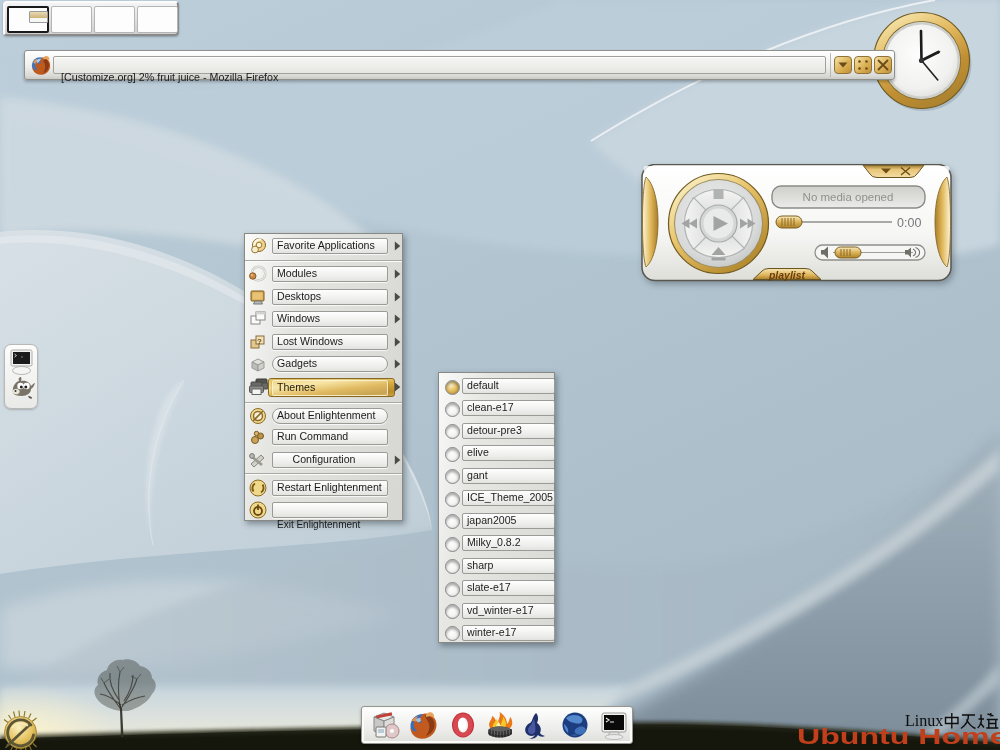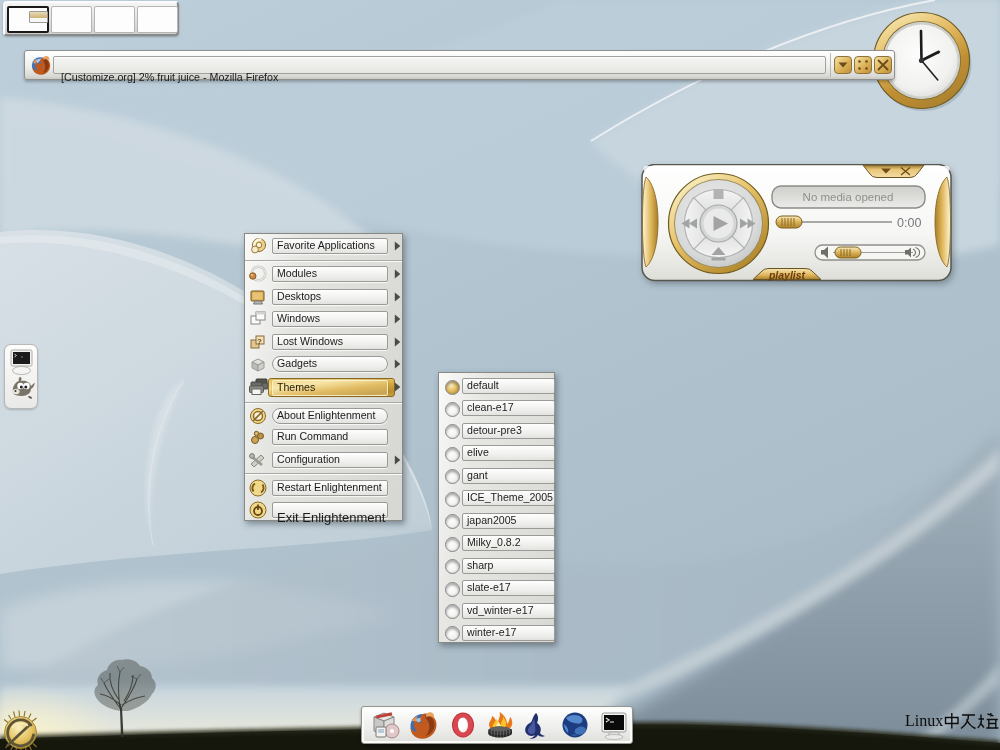--- a/index.html
+++ b/index.html
@@ -400,40 +400,40 @@
       </svg>
       <div class="abs" style="left:27px;top:195.39999999999998px;width:114px;height:14px;border-radius:2px;background:linear-gradient(#fefefe,#ededeb 70%,#e2e2df);border:1px solid #9a9a96;box-shadow:0 1px 1px rgba(255,255,255,0.8);">
         <div style="margin:0px 0 0 4px;font-size:10.6px;color:#1a1a1a;white-space:nowrap;">Run Command</div>
       </div>
       <svg class="abs" style="left:3px;top:216.39999999999998px" width="20" height="20" viewBox="0 0 20 20">
         <path d="M3,14 L13,5 L16,8 L6,17 Z" fill="#cfcfc8" stroke="#88887e"></path>
         <path d="M3,6 L14,15" stroke="#9a9a90" stroke-width="2.6"></path>
         <circle cx="4" cy="6" r="2.4" fill="#b8b8ae" stroke="#777"></circle>
       </svg>
       <div class="abs" style="left:27px;top:218.39999999999998px;width:114px;height:14px;border-radius:2px;background:linear-gradient(#fefefe,#ededeb 70%,#e2e2df);border:1px solid #9a9a96;box-shadow:0 1px 1px rgba(255,255,255,0.8);">
-        <div style="margin:0px 16px 0 4px;font-size:10.6px;color:#1a1a1a;white-space:nowrap;">Configuration</div>
+        <div style="margin:0px 16px 0 4px;font-size:10.6px;color:#1a1a1a;white-space:nowrap;text-align:center;">Configuration</div>
       </div>
       <svg class="abs" style="left:149px;top:221.39999999999998px" width="7" height="10" viewBox="0 0 7 10">
         <path d="M0.8,0.5 L6.3,5 L0.8,9.5 Z" fill="#4a4a46"></path>
       </svg>
       <svg class="abs" style="left:3px;top:243.89999999999998px" width="20" height="20" viewBox="0 0 20 20">
         <circle cx="10" cy="10" r="8" fill="#f0d88a" stroke="#8a6a2a"></circle>
         <path d="M7,5.5 a5.5,5.5 0 0 0 -1.5,8" stroke="#7a5a18" stroke-width="2" fill="none"></path>
         <path d="M13,14.5 a5.5,5.5 0 0 0 1.5,-8" stroke="#7a5a18" stroke-width="2" fill="none"></path>
       </svg>
       <div class="abs" style="left:27px;top:245.89999999999998px;width:114px;height:14px;border-radius:2px;background:linear-gradient(#fefefe,#ededeb 70%,#e2e2df);border:1px solid #9a9a96;box-shadow:0 1px 1px rgba(255,255,255,0.8);">
         <div style="margin:0px 0 0 4px;font-size:10.6px;color:#1a1a1a;white-space:nowrap;">Restart Enlightenment</div>
       </div>
       <svg class="abs" style="left:3px;top:266.4px" width="20" height="20" viewBox="0 0 20 20">
         <circle cx="10" cy="10" r="8" fill="#f0d88a" stroke="#8a6a2a"></circle>
         <circle cx="10" cy="11" r="4" fill="none" stroke="#6a4a12" stroke-width="1.8"></circle>
         <line x1="10" y1="4.5" x2="10" y2="10" stroke="#6a4a12" stroke-width="1.8"></line>
       </svg>
       <div class="abs" style="left:27px;top:268.4px;width:114px;height:14px;border-radius:2px;background:linear-gradient(#fefefe,#ededeb 70%,#e2e2df);border:1px solid #9a9a96;box-shadow:0 1px 1px rgba(255,255,255,0.8);">
-        <div style="margin:7px 0 0 4px;font-size:13px;color:#1a1a1a;white-space:nowrap;">Exit Enlightenment</div>
+        <div style="margin:16px 0 0 4px;font-size:10px;color:#1a1a1a;white-space:nowrap;">Exit Enlightenment</div>
       </div>
       <div class="abs" style="left:0;top:25.5px;width:157px;height:1px;background:#a8a8a4;"></div>
       <div class="abs" style="left:0;top:26.5px;width:157px;height:1px;background:#fbfbfa;"></div>
       <div class="abs" style="left:0;top:168px;width:157px;height:1px;background:#a8a8a4;"></div>
       <div class="abs" style="left:0;top:169px;width:157px;height:1px;background:#fbfbfa;"></div>
       <div class="abs" style="left:0;top:239px;width:157px;height:1px;background:#a8a8a4;"></div>
       <div class="abs" style="left:0;top:240px;width:157px;height:1px;background:#fbfbfa;"></div>
     </div>
 
 <div id="submenu" class="abs" style="left:402px;top:372px;width:115px;height:269px;background:linear-gradient(100deg,#fafaf9,#e6e6e3 30%,#d8d8d4);border:1px solid #888884;box-shadow:2px 3px 6px rgba(40,50,60,0.45);margin-left:36px;">
@@ -566,20 +566,23 @@
 <div class="abs" style="left:905px;top:712px;width:95px;height:18px;">
  <svg width="95" height="18" viewBox="0 0 95 18">
   <text x="0" y="14" font-size="16" font-family="Liberation Serif" fill="#0d0d0d">Linux</text>
   <g stroke="#0d0d0d" stroke-width="1.4" fill="none">
    <path d="M40.5,5.5 h12.5 v6 h-12.5 z M46.8,1 v15.5"></path>
    <path d="M57,3 h13 M63.5,3 C63.5,8 60.5,13.5 56,16.5 M61.5,7.5 C63.5,11.5 67,15 70.5,16.5"></path>
    <path d="M76,2.5 v4.5 M73.5,7 h5.5 M76.5,7 c0,3.5 -1.8,7 -3.8,9 M75,10.5 l4,5 M82.5,2 l6,1.8 M85.8,1 v3.5 M81.8,7.5 h11 M83.8,7.5 v8.5 M90.8,7.5 v8.5 M83.8,11.5 h7 M81.3,16 h12"></path>
   </g>
  </svg>
 
+</div>
+<div class="abs" style="left:797px;top:726px;width:203px;height:22px;overflow:hidden;">
+  <div style="font-size:22px;font-weight:bold;color:#c23f1b;white-space:nowrap;line-height:21px;transform:scaleX(1.46);transform-origin:0 0;">Ubuntu Home</div>
 </div>
 
 <svg class="abs" style="left:0px;top:708px" width="42" height="42" viewBox="0 0 42 42">
 <defs>
 <radialGradient id="sunlogo" cx="0.45" cy="0.35" r="0.75">
 <stop offset="0" stop-color="#faf0c0"></stop>
           <stop offset="0.55" stop-color="#e6c260"></stop>
           <stop offset="1" stop-color="#b08c2c"></stop>
 </radialGradient>
 </defs>

